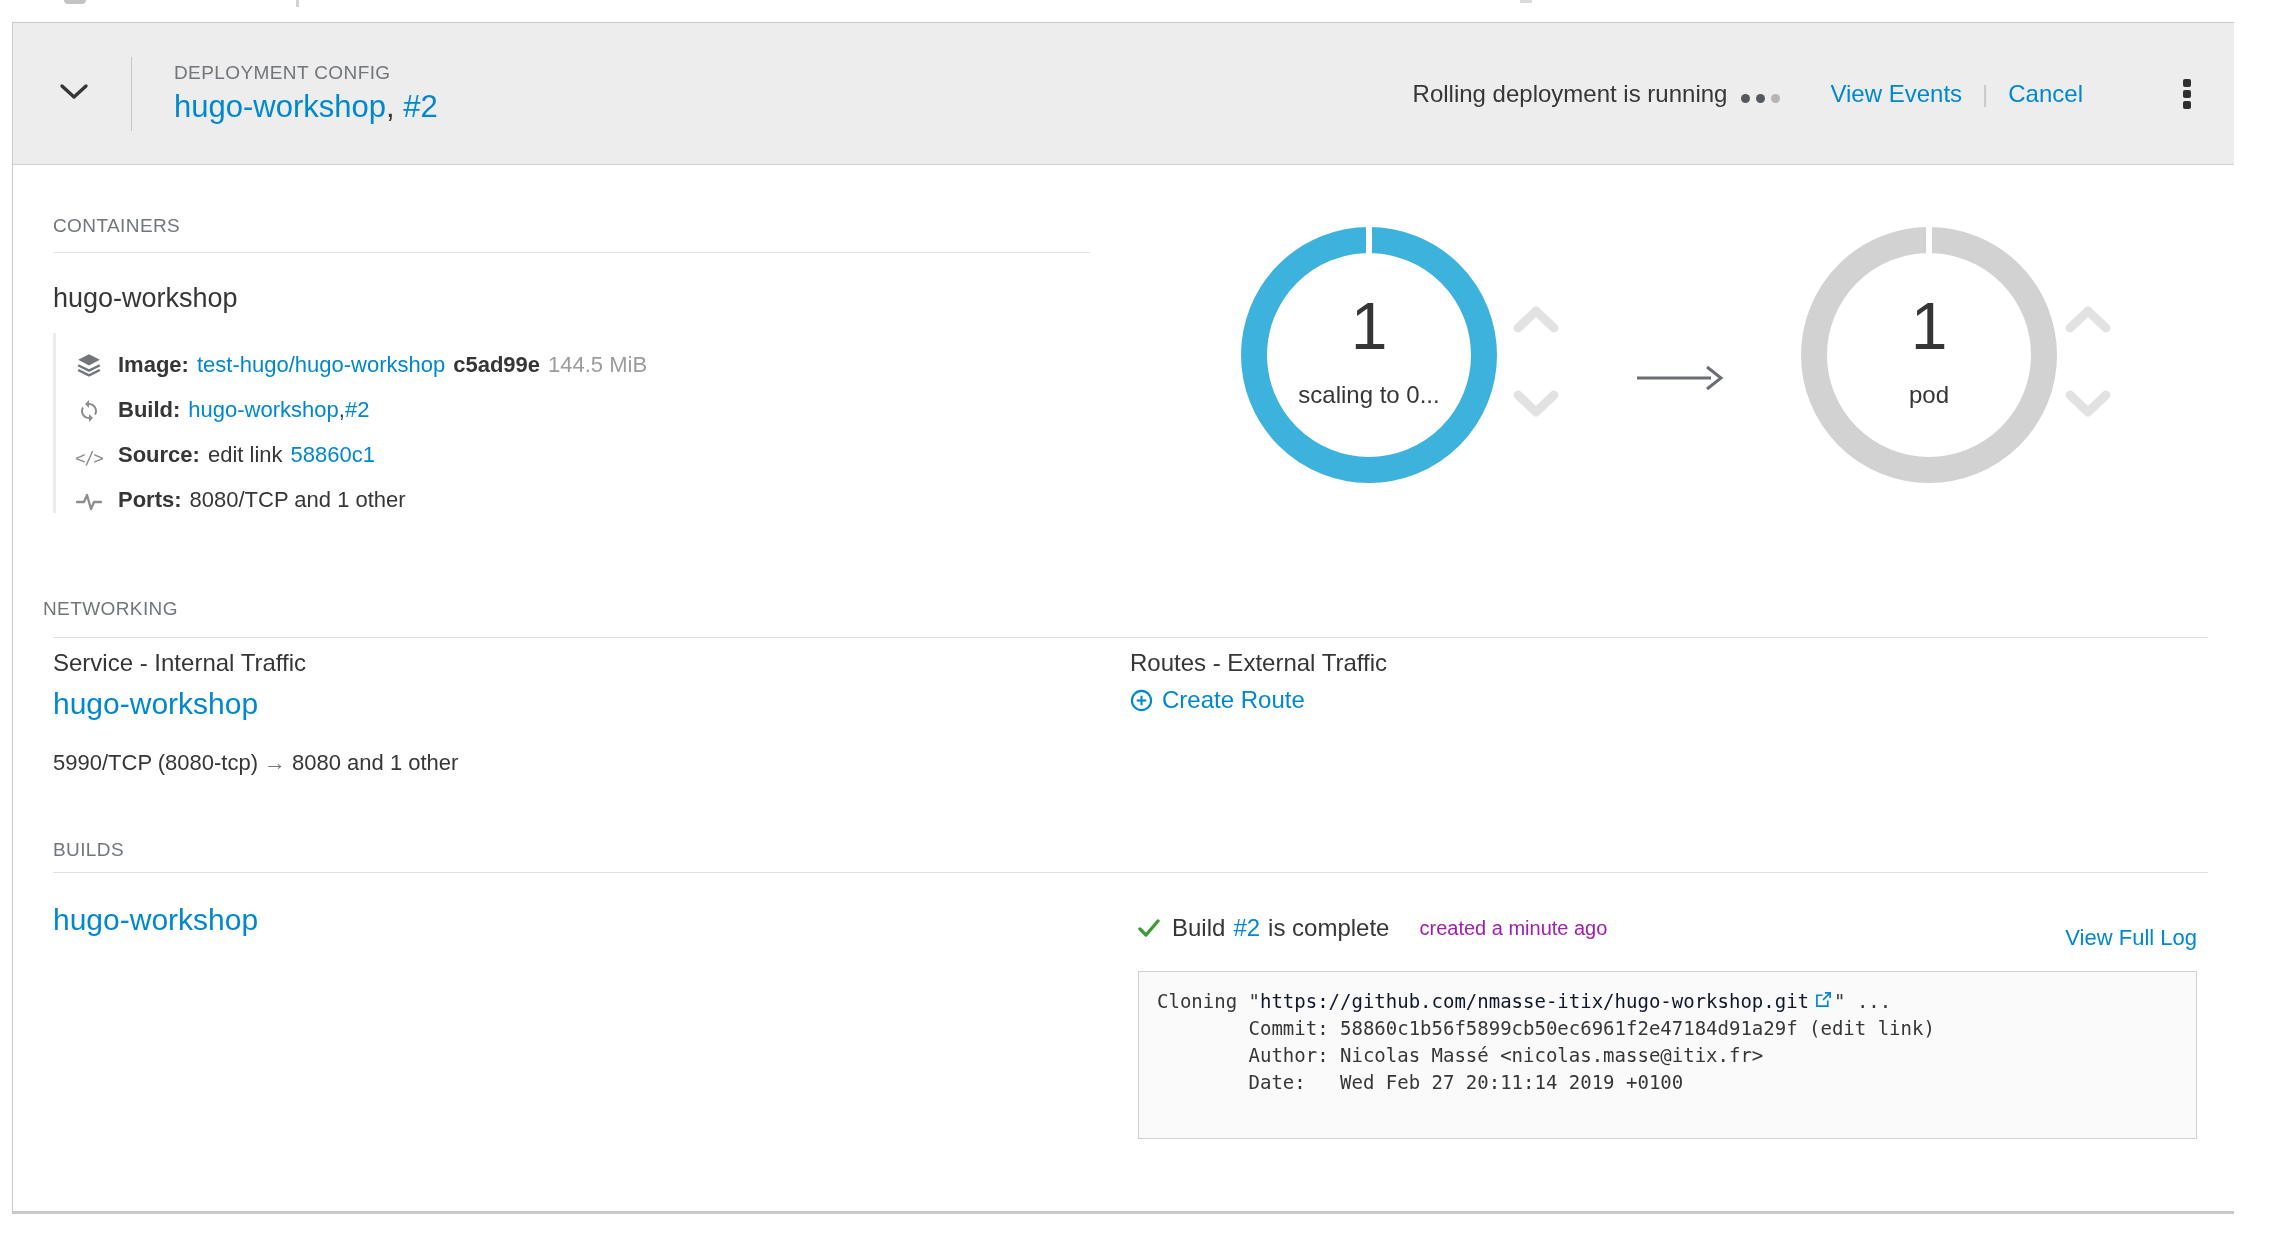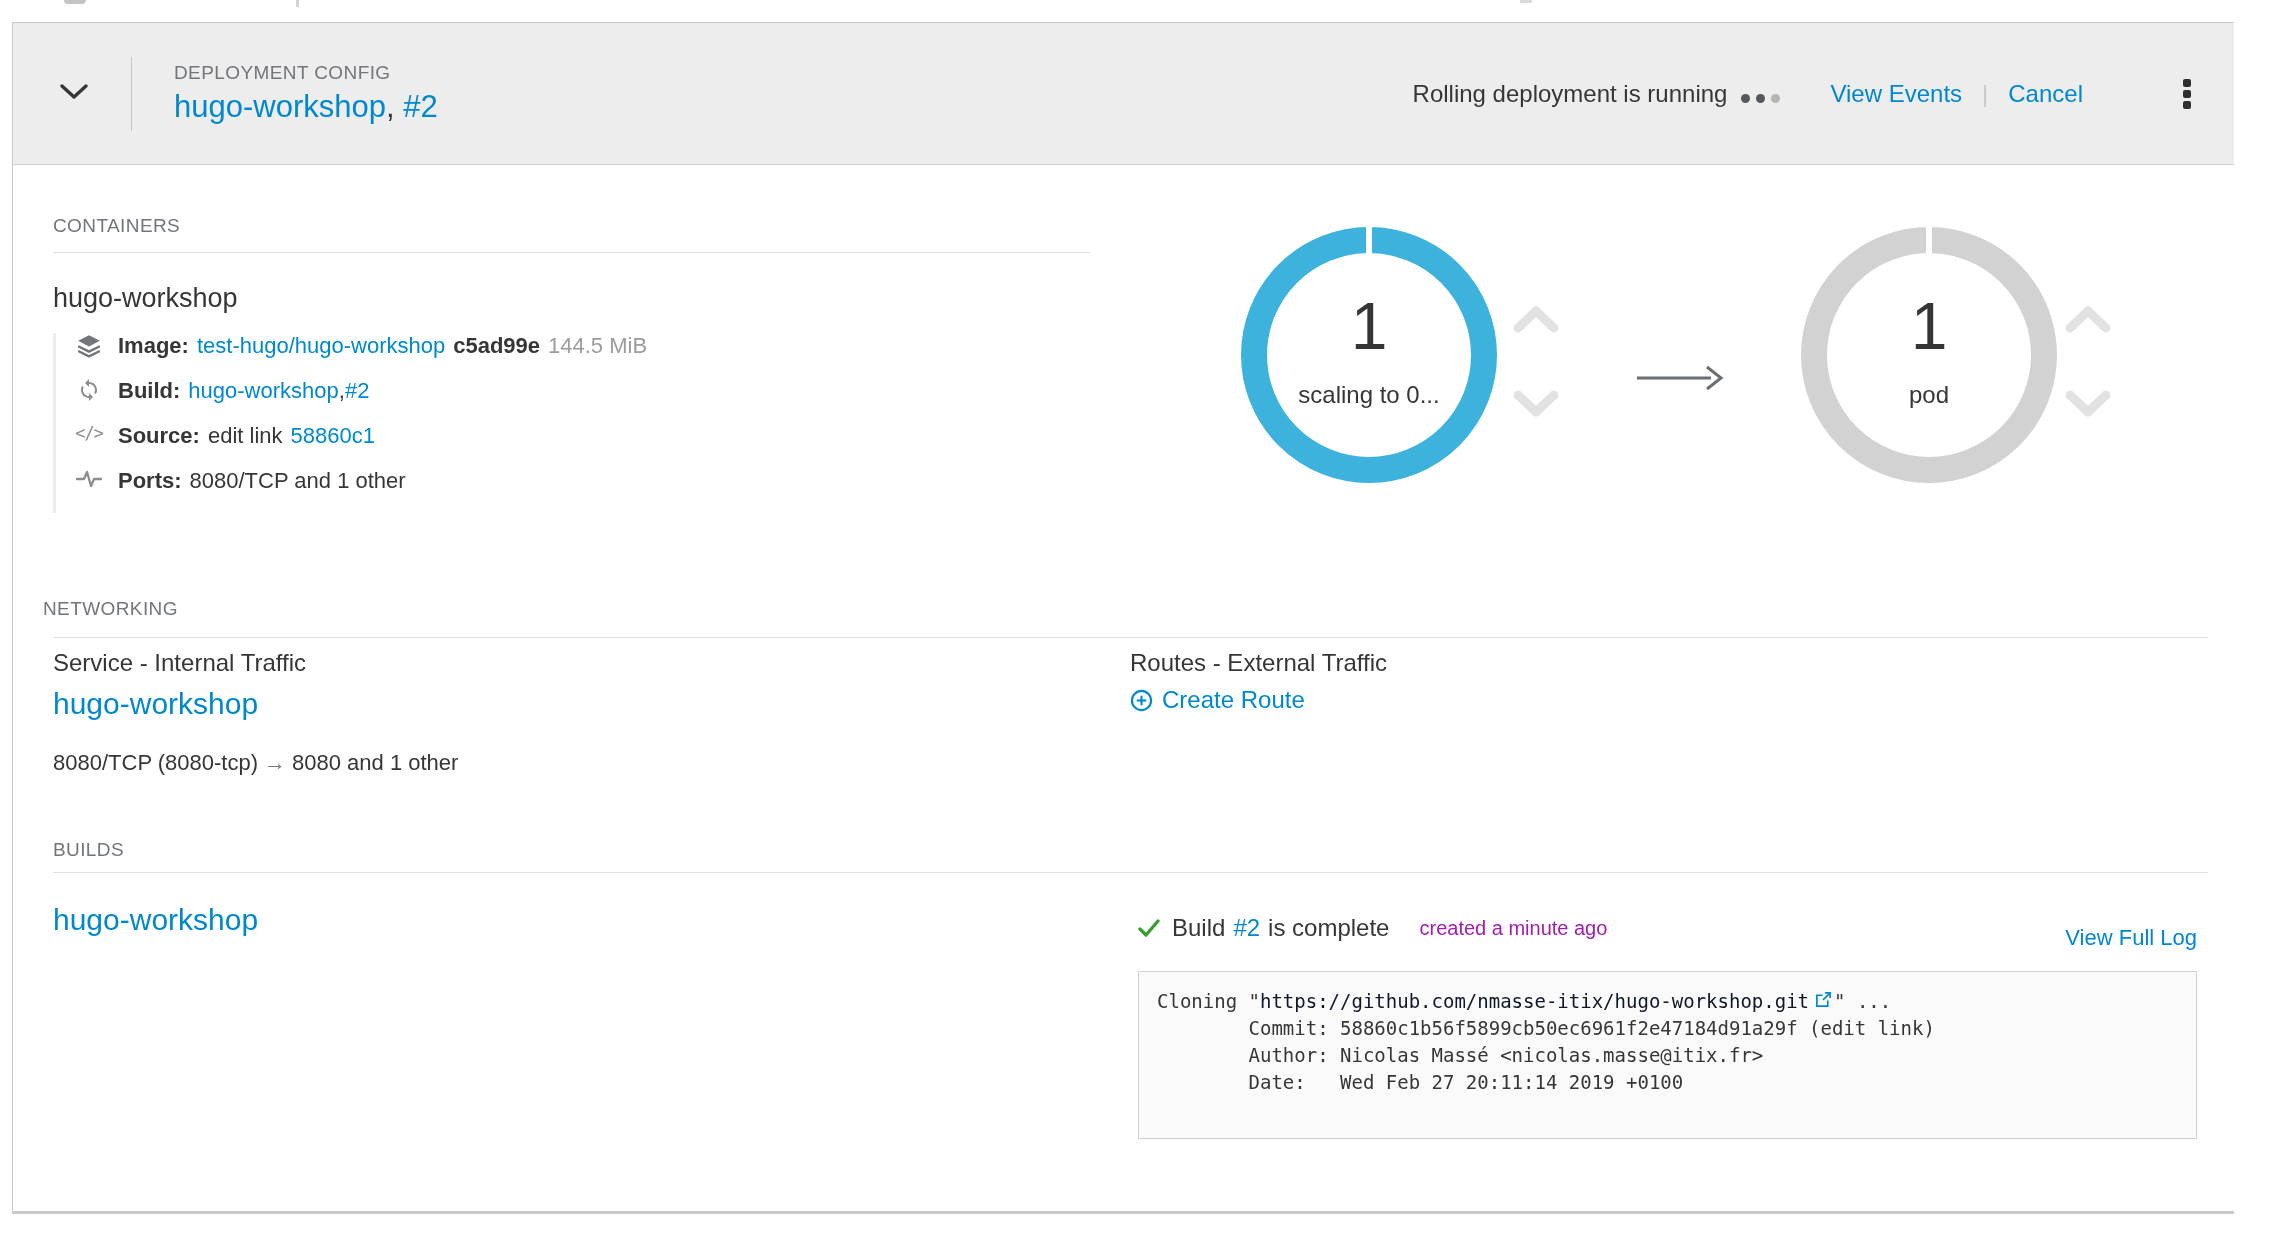--- a/index.html
+++ b/index.html
@@ -43,21 +43,21 @@
   .kebab span { width:8px; height:8px; background:#2d2f31; border-radius:2px; margin:1.5px 0; }
 
   
   .panel-body { position:relative; height:1046px; }
   .section-label { position:absolute; font-size:19px; color:#72767b; letter-spacing:.4px; }
   .rule { position:absolute; height:1px; background:#e0e0e0; }
 
   
   .container-name { position:absolute; left:40px; top:118px; font-size:27px; }
   .container-rows { position:absolute; left:40px; top:168px; border-left:3px solid #ececec; padding-left:16px; }
-  .crow { height:45px; display:flex; align-items:flex-start; font-size:22px; }
+  .crow { height:45px; display:flex; align-items:flex-end; font-size:22px; }
   .crow .row-icon { width:34px; margin-right:12px; display:flex; justify-content:center; align-items:center; color:#8b8d8f; }
   .crow b { font-weight:700; margin-right:8px; }
   .crow .piece { margin-right:8px; }
   .muted { color:#9c9c9c; }
   .code-glyph { font-family:"DejaVu Sans Mono", monospace; font-size:17px; color:#9c9c9c; letter-spacing:-1px; }
 
   
   .donut { position:absolute; width:256px; height:256px; border-radius:50%; }
   .donut.from { left:1228px; top:62px; border:26px solid #3cb2dc; }
   .donut.to   { left:1788px; top:62px; border:26px solid #d2d2d2; }
@@ -229,21 +229,21 @@
                 <polyline points="5,5 23,22 41,5" fill="none" stroke="#e2e2e2" stroke-width="9" stroke-linecap="round" stroke-linejoin="round"></polyline>
               </svg></span>
         </button>
       </div>
 
       <div class="section-label" style="left:30px; top:433px;text-align:center;">NETWORKING</div>
       <div class="rule" style="left:40px; top:472px; width:2155px;"></div>
 
       <div class="net-heading" style="left:40px; top:484px;">Service - Internal Traffic</div>
       <a class="service-link">hugo-workshop</a>
-      <div class="ports-line"><span>8080/TCP (8080-tcp)</span><span class="ports-arrow">→</span><span>8080 and 1 other</span></div>
+      <div class="ports-line"><span>5990/TCP (8080-tcp)</span><span class="ports-arrow">→</span><span>8080 and 1 other</span></div>
 
       <div class="net-heading" style="left:1117px; top:484px;">Routes - External Traffic</div>
       <a class="create-route">
         <span class="plus">
           <svg width="23" height="23" viewBox="0 0 24 24">
               <circle cx="12" cy="12" r="10" fill="none" stroke="#0088ce" stroke-width="2.2"></circle>
               <line x1="12" y1="7" x2="12" y2="17" stroke="#0088ce" stroke-width="2.2"></line>
               <line x1="7" y1="12" x2="17" y2="12" stroke="#0088ce" stroke-width="2.2"></line>
             </svg>
         </span>

